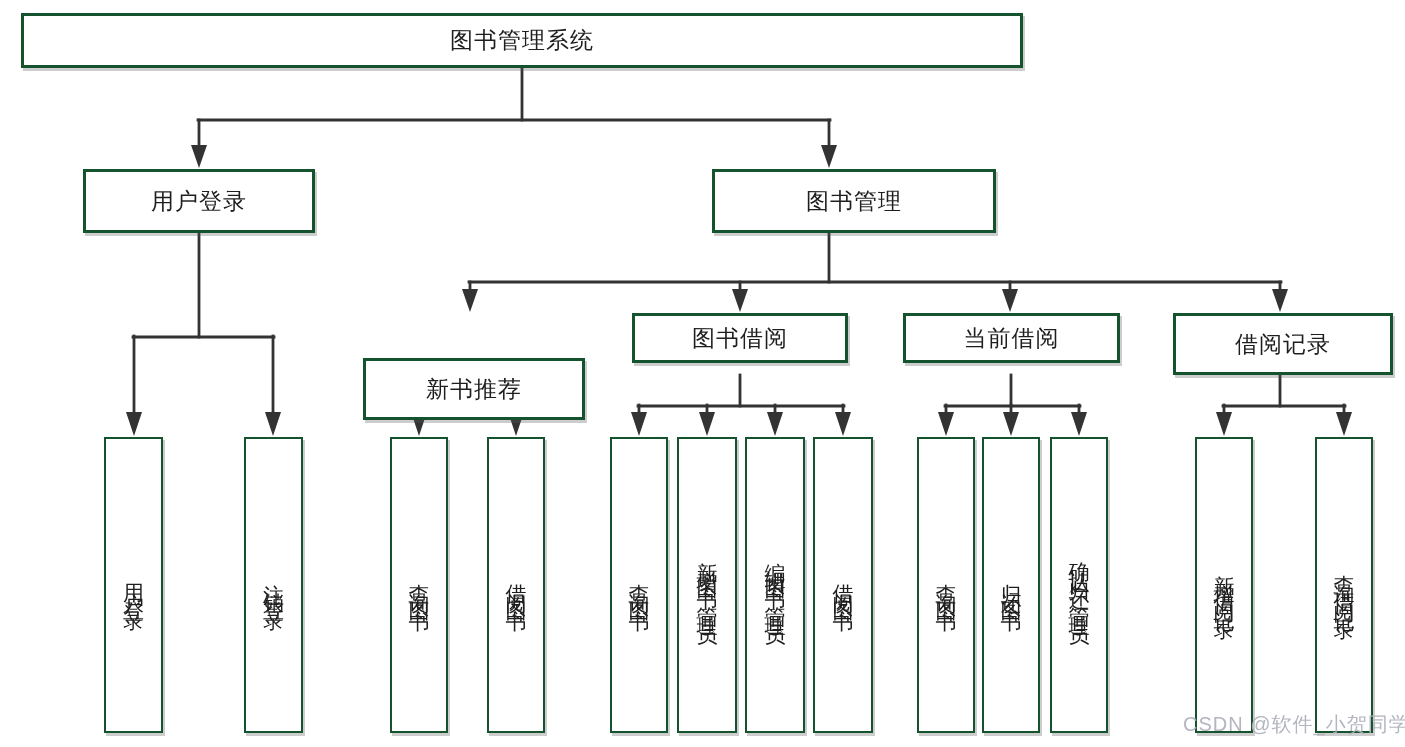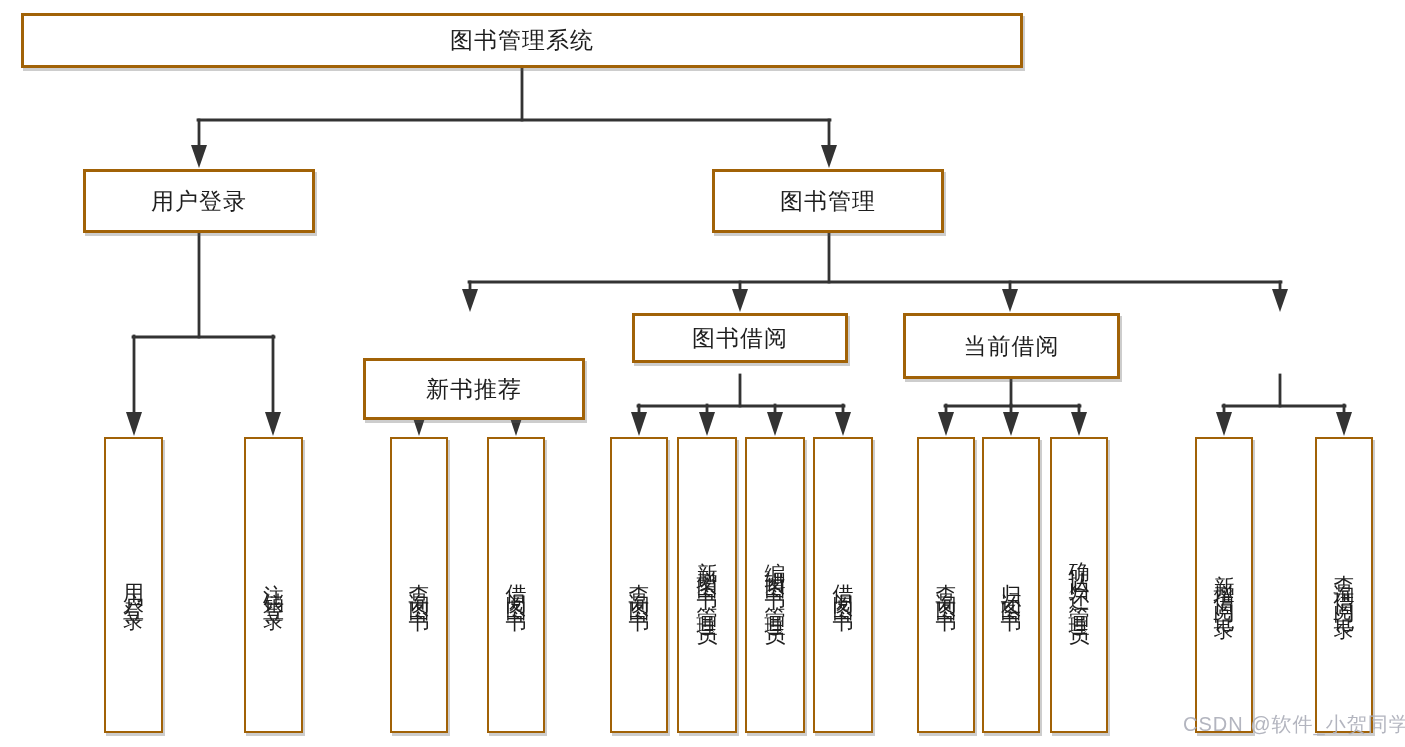--- a/index.html
+++ b/index.html
@@ -13,21 +13,21 @@
   }
   svg.connectors {
     position: absolute;
     left: 0; top: 0;
     width: 1405px; height: 747px;
   }
   .node {
     position: absolute;
     box-sizing: border-box;
     background: #ffffff;
-    border: 3px solid #a16207;
+    border: 3px solid #14532d;
     box-shadow: 2px 3px 0 rgba(90,90,90,0.30);
     display: flex;
     align-items: center;
     justify-content: center;
     color: #1e1e1e;
     font-size: 23px;
     letter-spacing: 1px;
     text-align: center;
     white-space: nowrap;
   }
@@ -123,32 +123,35 @@
     </g>
   </svg>
 
   <div class="node" style="left:21px; top:13px; width:1002px; height:55px;">
     <span>图书管理系统</span>
   </div>
 
   <div class="node" style="left:83px; top:169px; width:232px; height:64px;">
     <span>用户登录</span>
   </div>
-  <div class="node" style="left:712px; top:169px; width:232px; height:64px;">
+  <div class="node" style="left:712px; top:169px; width:284px; height:64px;">
     <span>图书管理</span>
   </div>
 
   <div class="node" style="left:363px; top:313px; width:222px; height:62px;margin-top:45px;">
     <span>新书推荐</span>
   </div>
   <div class="node" style="left:632px; top:313px; width:216px; height:50px;">
     <span>图书借阅</span>
   </div>
-  <div class="node" style="left:903px; top:313px; width:217px; height:66px;">
+  <div class="node" style="left:903px; top:313px; width:217px; height:50px;">
     <span>当前借阅</span>
+  </div>
+  <div class="node" style="left:1173px; top:313px; width:220px; height:62px;">
+    <span>借阅记录</span>
   </div>
 
   <div class="node leaf" style="left:104px; top:437px; width:59px; height:296px;">
     <span>用户登录</span>
   </div>
   <div class="node leaf" style="left:244px; top:437px; width:59px; height:296px;">
     <span>注销登录</span>
   </div>
 
   <div class="node leaf" style="left:390px; top:437px; width:58px; height:296px;">

